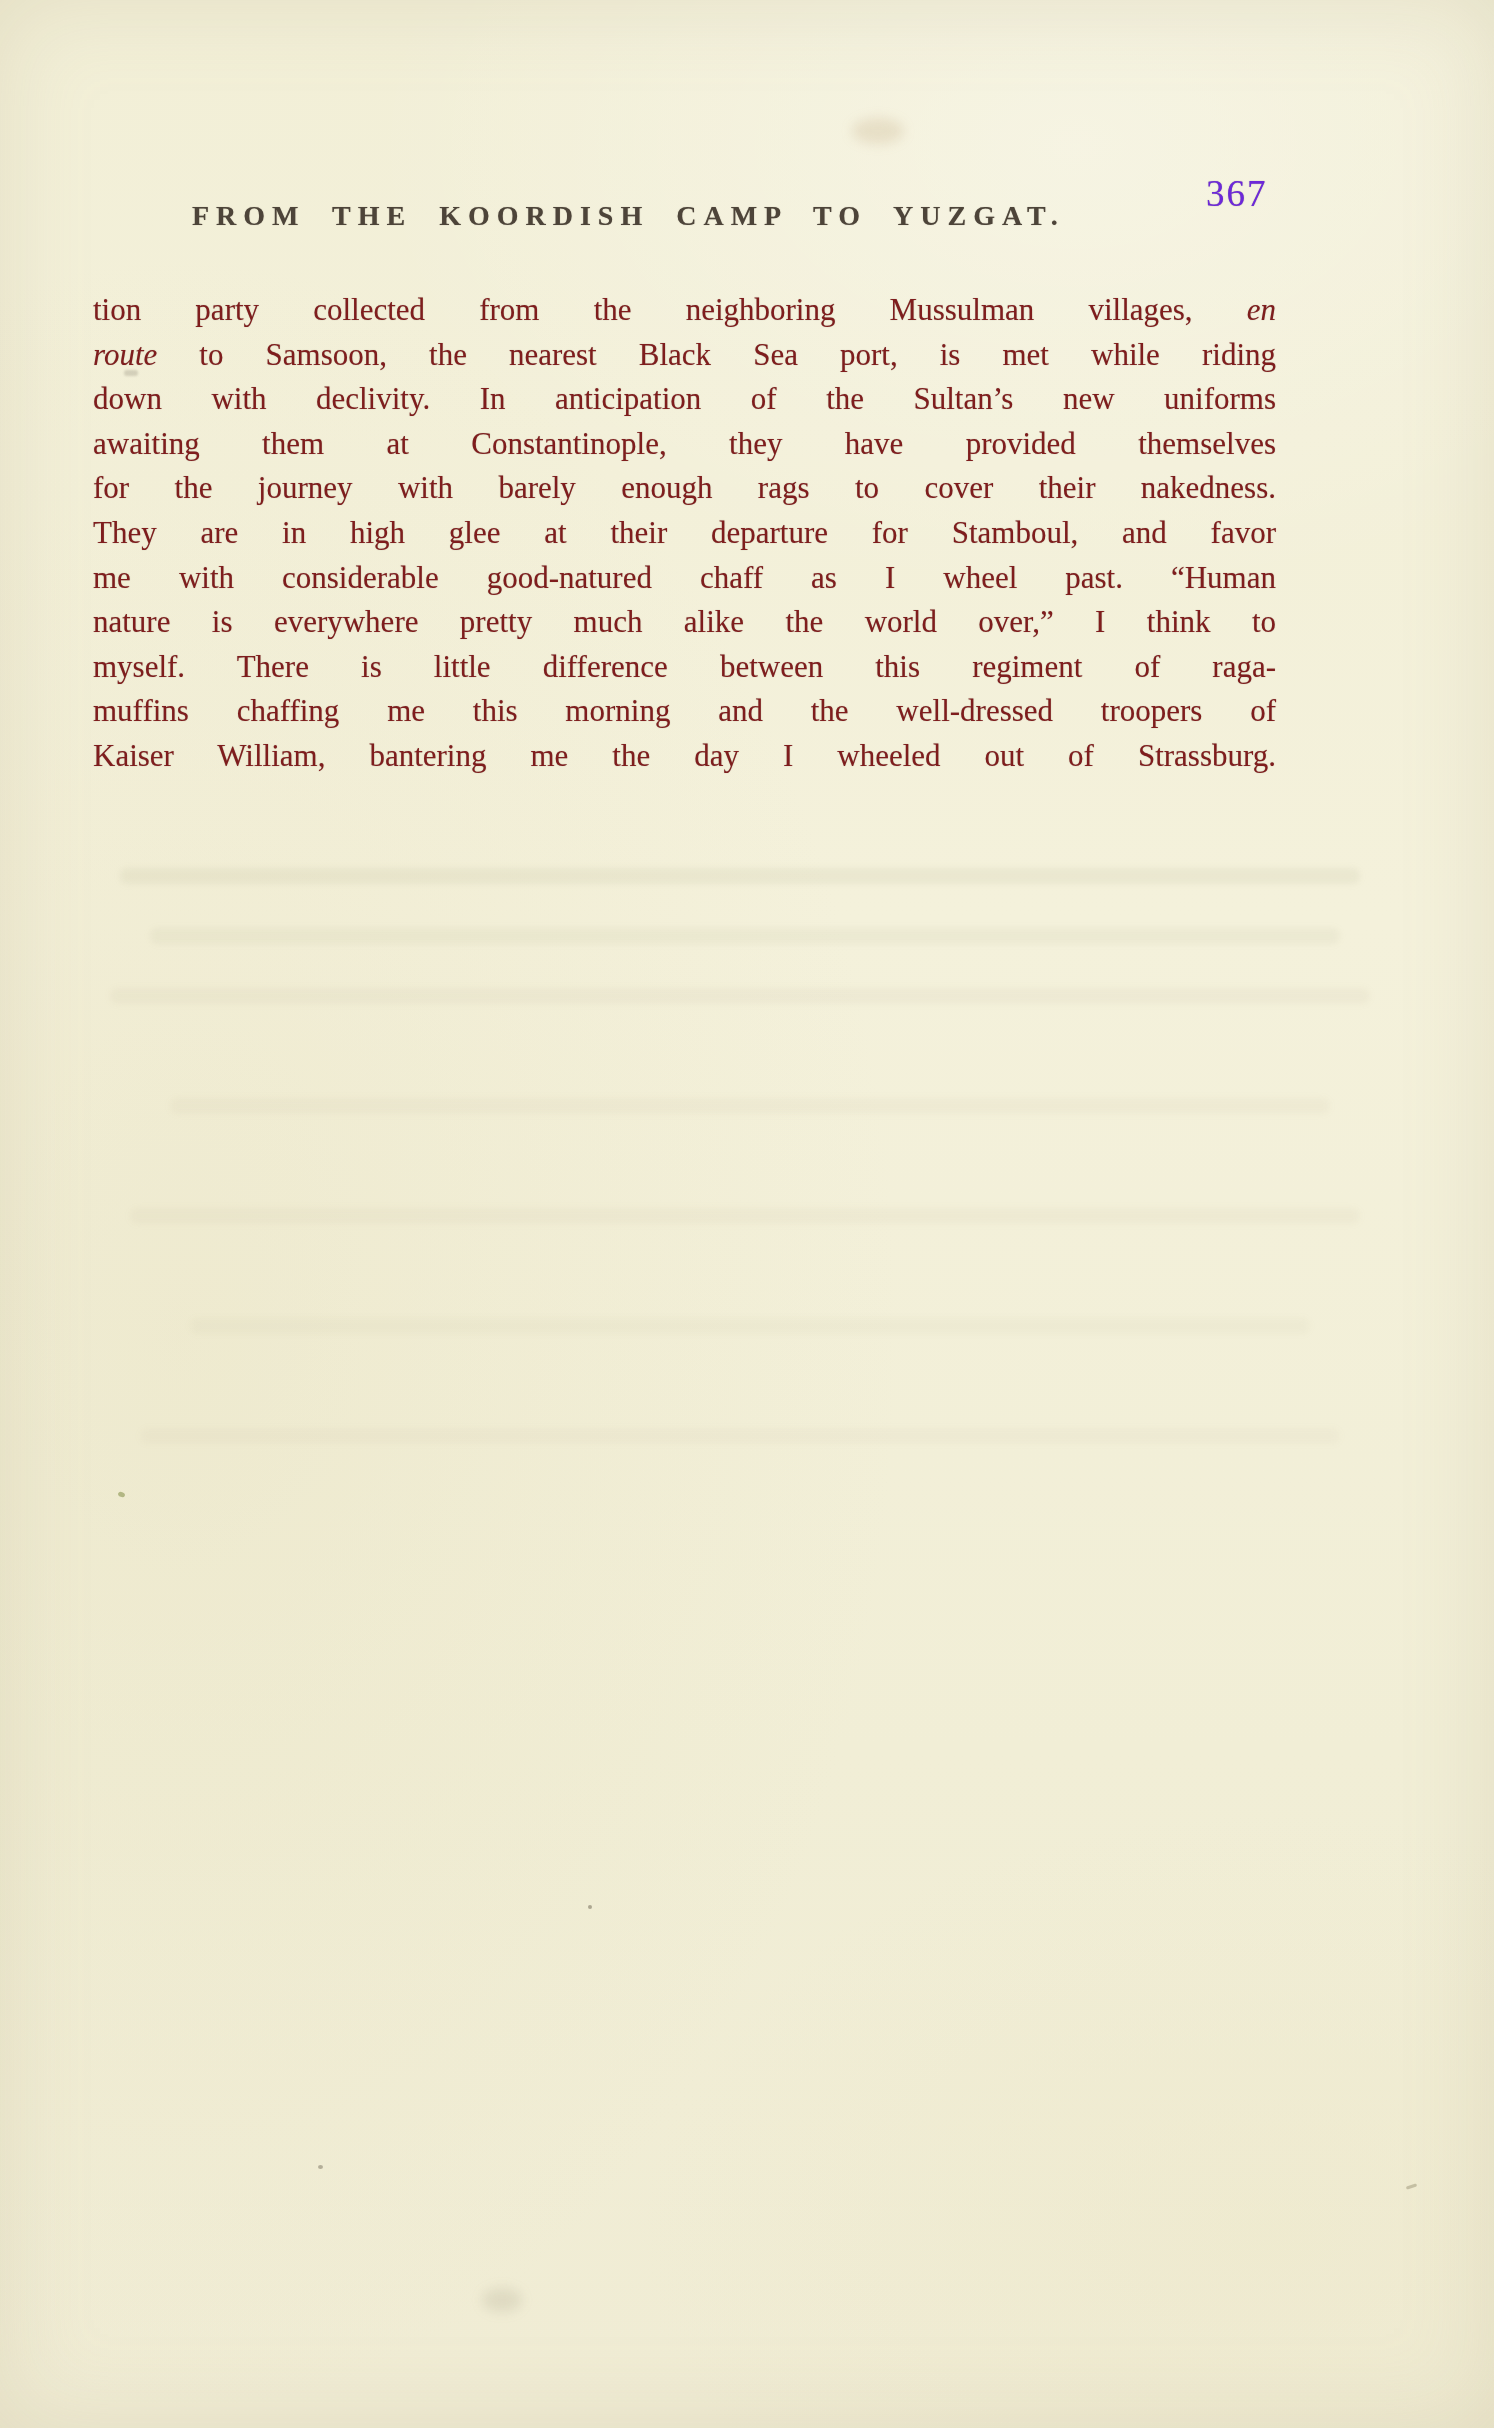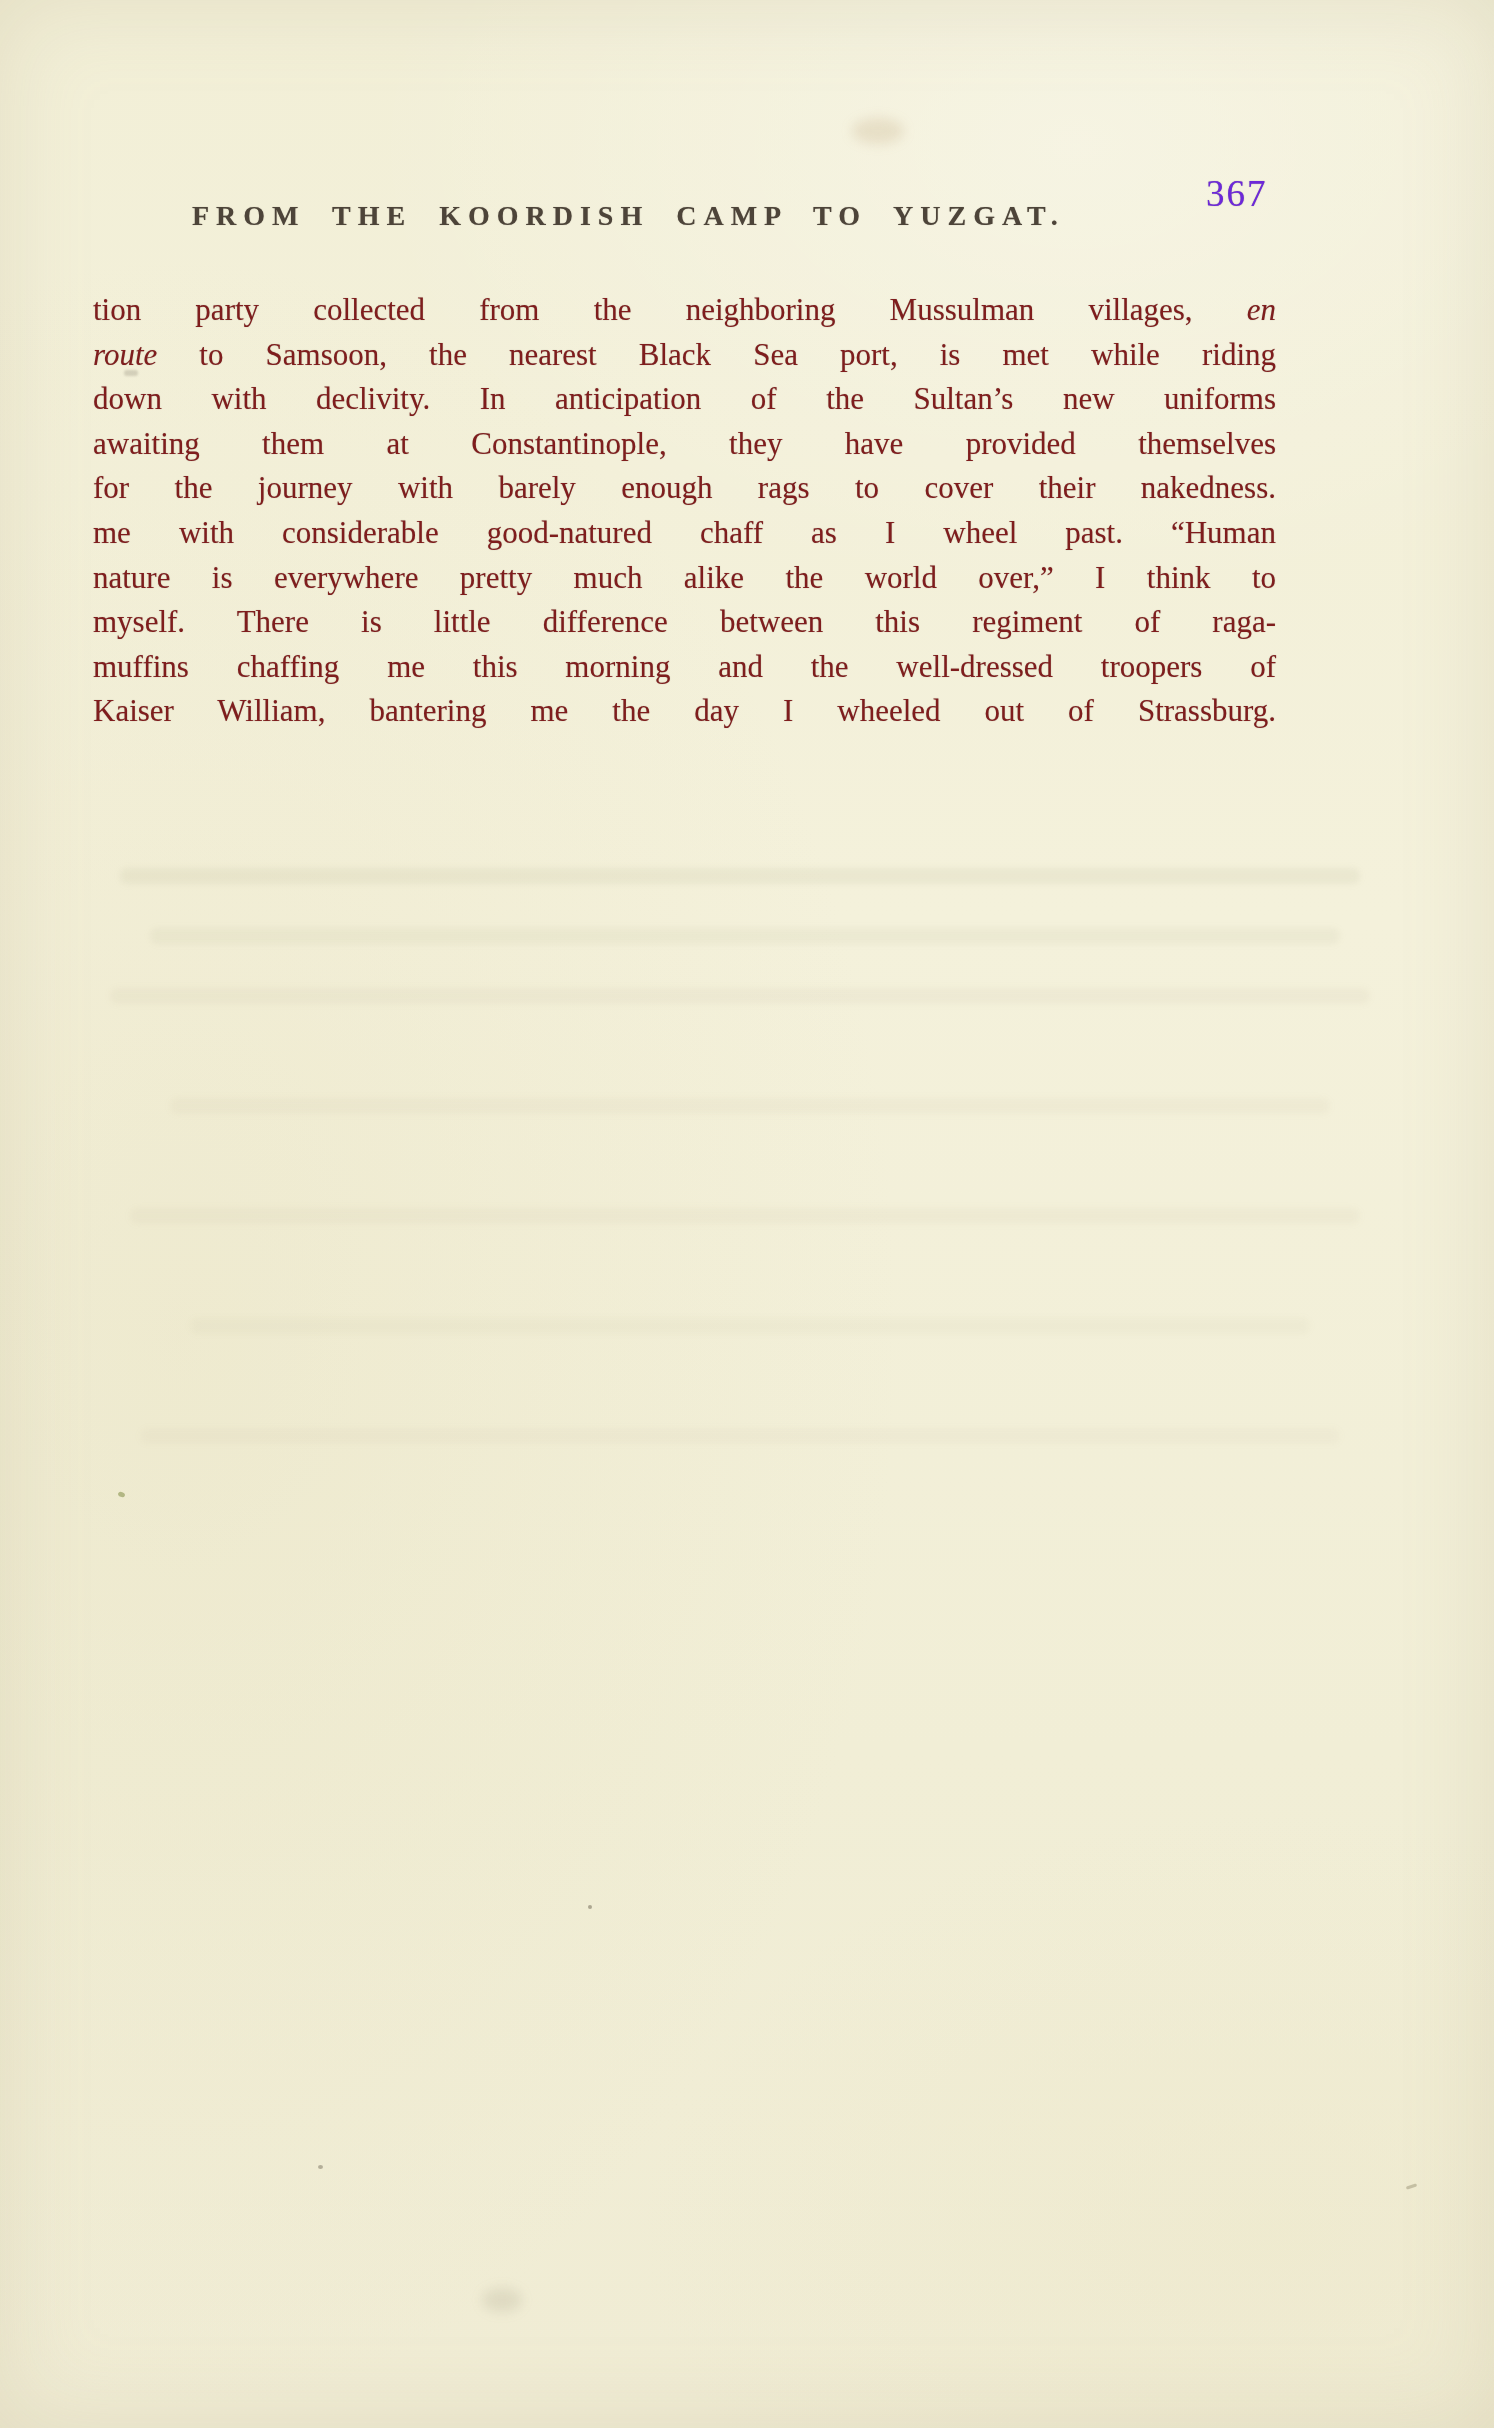--- a/index.html
+++ b/index.html
@@ -120,20 +120,21 @@
   <div class="running-head">FROM THE KOORDISH CAMP TO YUZGAT.</div>
 
   <div class="page-number">367</div>
 
   <div class="body-paragraph">
       <div class="text-line"><span>tion party collected from the neighboring Mussulman villages, </span><span class="it">en</span></div>
       <div class="text-line"><span class="it">route</span><span> to Samsoon, the nearest Black Sea port, is met while riding</span></div>
       <div class="text-line"><span>down with declivity. In anticipation of the Sultan’s new uniforms</span></div>
       <div class="text-line"><span>awaiting them at Constantinople, they have provided themselves</span></div>
       <div class="text-line"><span>for the journey with barely enough rags to cover their nakedness.</span></div>
+      <div class="text-line"><span>They are in high glee at their departure for Stamboul, and favor</span></div>
       <div class="text-line"><span>me with considerable good-natured chaff as I wheel past. “Human</span></div>
       <div class="text-line"><span>nature is everywhere pretty much alike the world over,” I think to</span></div>
       <div class="text-line"><span>myself. There is little difference between this regiment of raga-</span></div>
       <div class="text-line"><span>muffins chaffing me this morning and the well-dressed troopers of</span></div>
       <div class="text-line"><span>Kaiser William, bantering me the day I wheeled out of Strassburg.</span></div>
     </div>
 
   <div class="bleed b1"></div>
   <div class="bleed b2"></div>
   <div class="bleed b3"></div>

